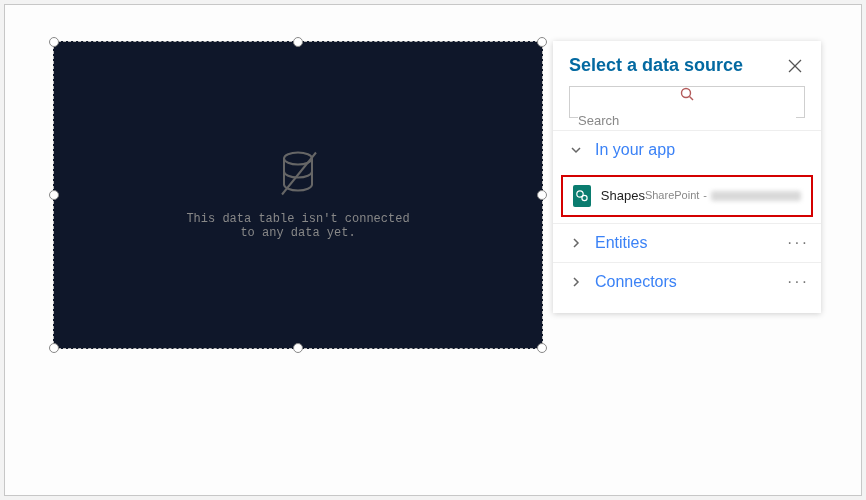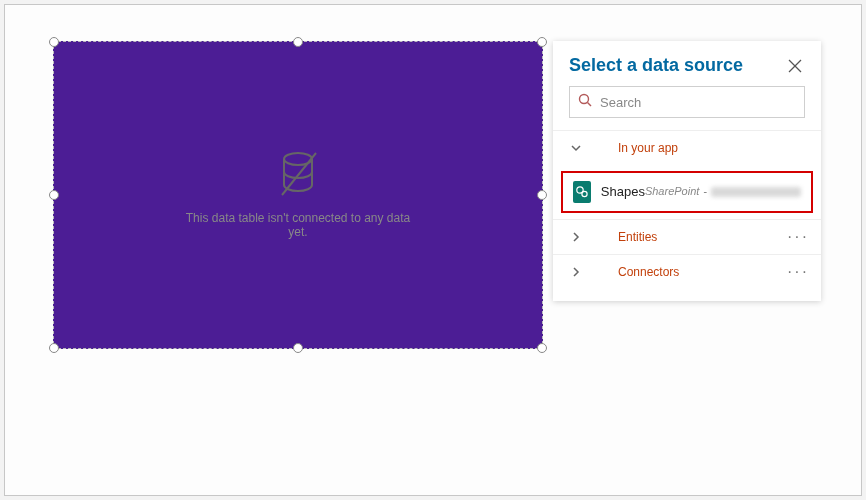--- a/index.html
+++ b/index.html
@@ -25,21 +25,22 @@
       border: 1px solid #c7c7c7;
     }
     
     .datatable {
       position: absolute;
       left: 48px;
       top: 36px;
       width: 490px;
       height: 308px;
       border: 1px dashed #bdbdbd;
-      background: #4c1d95;
+      background: #0f172a;
+      font-family: Liberation Mono, monospace;
     }
     .handle {
       position: absolute;
       width: 10px;
       height: 10px;
       background: #fff;
       border: 1px solid #888;
       border-radius: 50%;
     }
     .h-tl { left: -5px; top: -5px; }
@@ -91,20 +92,21 @@
       color: #555;
     }
     .search-box {
       margin: 0 16px 12px 16px;
       border: 1px solid #cfcfcf;
       height: 32px;
       display: flex;
       align-items: center;
       padding: 0 8px;
       gap: 8px;
+      flex-direction: column;
     }
     .search-box input {
       border: none;
       outline: none;
       font-size: 13px;
       width: 100%;
       color: #333;
     }
     .search-box input::placeholder {
       color: #888;
@@ -112,23 +114,22 @@
     .section {
       border-top: 1px solid #eee;
       padding: 10px 16px;
       display: flex;
       align-items: center;
       gap: 12px;
       cursor: pointer;
       position: relative;
     }
     .section .label {
-      font-size: 12px;
-      color: #c2410c;
-      margin-left: 23px;
+      font-size: 16px;
+      color: #3b82f6;
     }
     .section .chev {
       width: 14px;
       height: 14px;
       flex: 0 0 14px;
       color: #666;
     }
     .section .more {
       position: absolute;
       right: 12px;
@@ -162,21 +163,20 @@
     .ds-name {
       font-size: 13px;
       color: #222;
     }
     .ds-sub {
       font-size: 11px;
       color: #888;
       display: flex;
       align-items: center;
       gap: 4px;
-      font-style: italic;
     }
     .blur-strip {
       display: inline-block;
       width: 90px;
       height: 10px;
       background: #d9d9d9;
       filter: blur(2px);
       border-radius: 2px;
     }
   </style>

